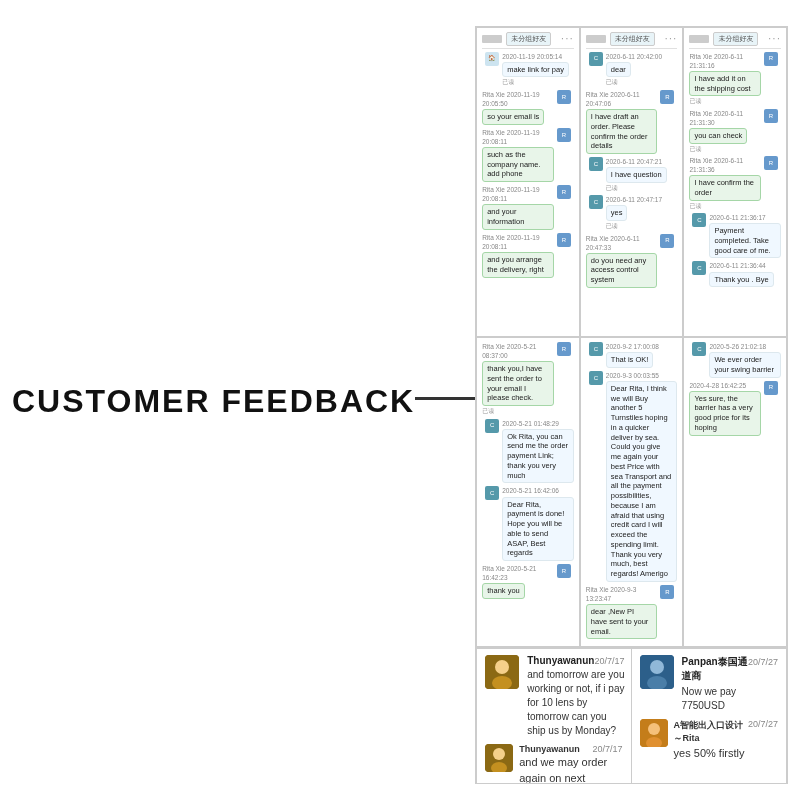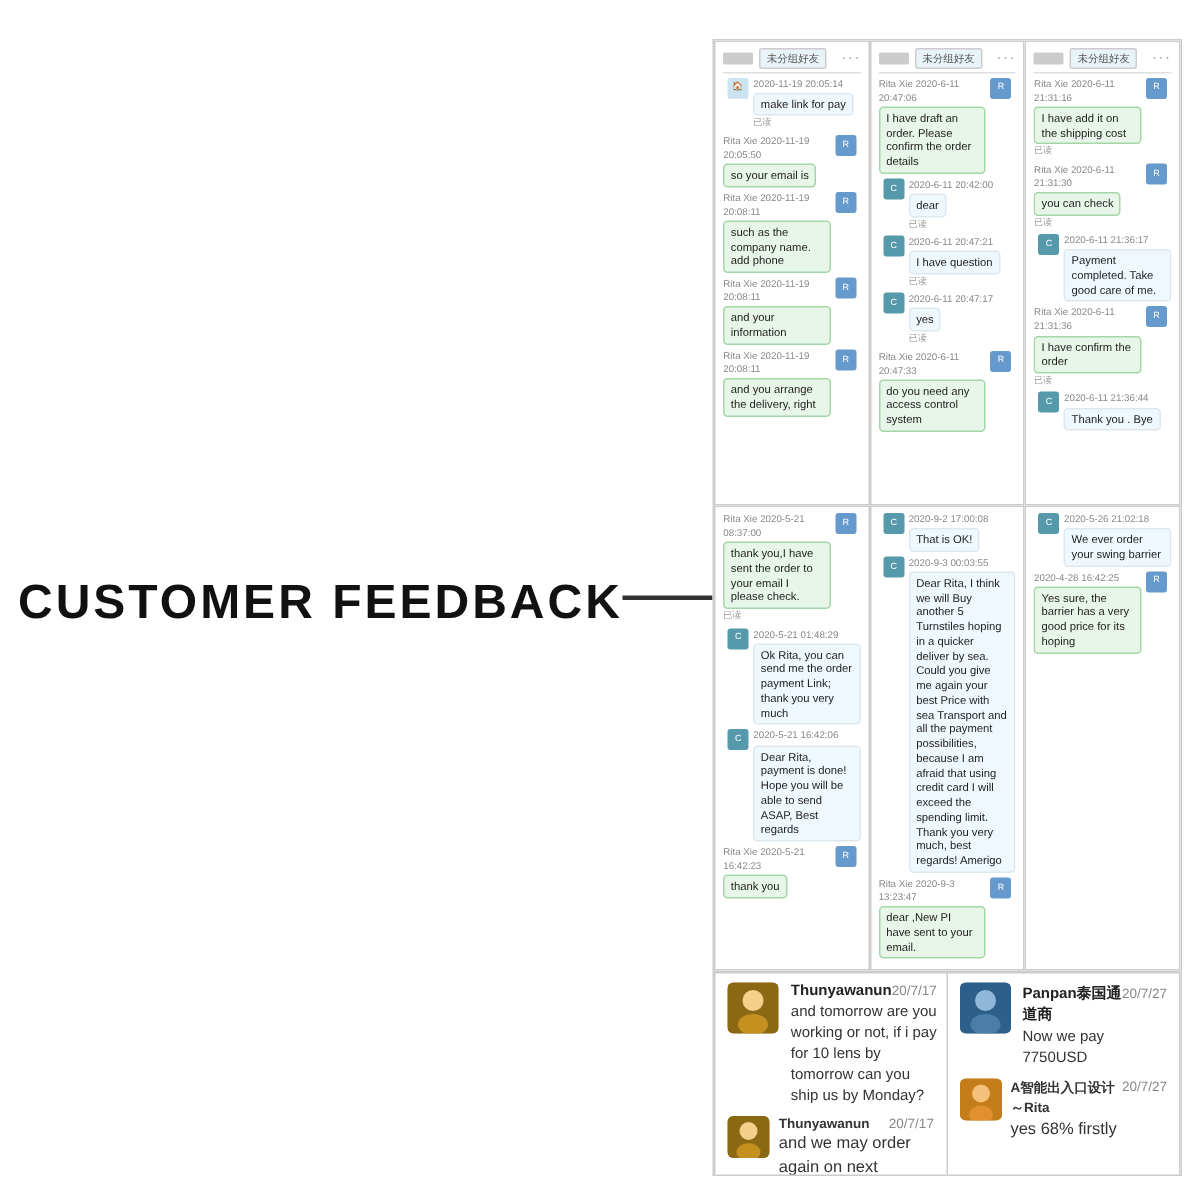--- a/index.html
+++ b/index.html
@@ -323,33 +323,33 @@
 
       <div class="chat-cell">
         <div class="chat-header-bar">
           <div style="display:flex;align-items:center;gap:4px;">
             <div style="width:20px;height:8px;background:#ccc;border-radius:1px;"></div>
             <span class="chat-header-tag">未分组好友</span>
           </div>
           <span class="chat-dots">···</span>
         </div>
         <div class="chat-cell-inner">
+          <div class="msg-row left">
+            <div class="avatar-box" style="background:#5599aa;">C</div>
+            <div class="msg-content">
+              <div class="msg-meta">2020-6-11 20:42:00</div>
+              <div class="msg-bubble">dear</div>
+              <div class="read-status">已读</div>
+            </div>
+          </div>
           <div class="msg-row right">
             <div class="avatar-box" style="background:#6699cc;">R</div>
             <div class="msg-content">
               <div class="msg-meta">Rita Xie 2020-6-11 20:47:06</div>
               <div class="msg-bubble sent">I have draft an order. Please confirm the order details</div>
-            </div>
-          </div>
-          <div class="msg-row left">
-            <div class="avatar-box" style="background:#5599aa;">C</div>
-            <div class="msg-content">
-              <div class="msg-meta">2020-6-11 20:42:00</div>
-              <div class="msg-bubble">dear</div>
-              <div class="read-status">已读</div>
             </div>
           </div>
           <div class="msg-row left">
             <div class="avatar-box" style="background:#5599aa;">C</div>
             <div class="msg-content">
               <div class="msg-meta">2020-6-11 20:47:21</div>
               <div class="msg-bubble">I have question</div>
               <div class="read-status">已读</div>
             </div>
           </div>
@@ -389,33 +389,33 @@
             </div>
           </div>
           <div class="msg-row right">
             <div class="avatar-box" style="background:#6699cc;">R</div>
             <div class="msg-content">
               <div class="msg-meta">Rita Xie 2020-6-11 21:31:30</div>
               <div class="msg-bubble sent">you can check</div>
               <div class="read-status">已读</div>
             </div>
           </div>
+          <div class="msg-row right">
+            <div class="avatar-box" style="background:#6699cc;">R</div>
+            <div class="msg-content">
+              <div class="msg-meta">Rita Xie 2020-6-11 21:31:36</div>
+              <div class="msg-bubble sent">I have confirm the order</div>
+              <div class="read-status">已读</div>
+            </div>
+          </div>
           <div class="msg-row left">
             <div class="avatar-box" style="background:#5599aa;">C</div>
             <div class="msg-content">
               <div class="msg-meta">2020-6-11 21:36:17</div>
               <div class="msg-bubble">Payment completed. Take good care of me.</div>
-            </div>
-          </div>
-          <div class="msg-row right">
-            <div class="avatar-box" style="background:#6699cc;">R</div>
-            <div class="msg-content">
-              <div class="msg-meta">Rita Xie 2020-6-11 21:31:36</div>
-              <div class="msg-bubble sent">I have confirm the order</div>
-              <div class="read-status">已读</div>
             </div>
           </div>
           <div class="msg-row left">
             <div class="avatar-box" style="background:#5599aa;">C</div>
             <div class="msg-content">
               <div class="msg-meta">2020-6-11 21:36:44</div>
               <div class="msg-bubble">Thank you . Bye</div>
             </div>
           </div>
         </div>
@@ -566,20 +566,20 @@
               <rect width="28" height="28" fill="#c47d1a"></rect>
               <circle cx="14" cy="10" r="6" fill="#f5c07a"></circle>
               <ellipse cx="14" cy="24" rx="8" ry="6" fill="#e09030"></ellipse>
             </svg>
           </div>
           <div class="sub-text-block">
             <div class="sub-name-row">
               <span class="sub-name">A智能出入口设计～Rita</span>
               <span class="sub-date">20/7/27</span>
             </div>
-            <div class="sub-msg">yes 68% firstly</div>
+            <div class="sub-msg">yes 50% firstly</div>
           </div>
         </div>
       </div>
 
     </div>
   </div>
 </div>
 
 </body></html>

